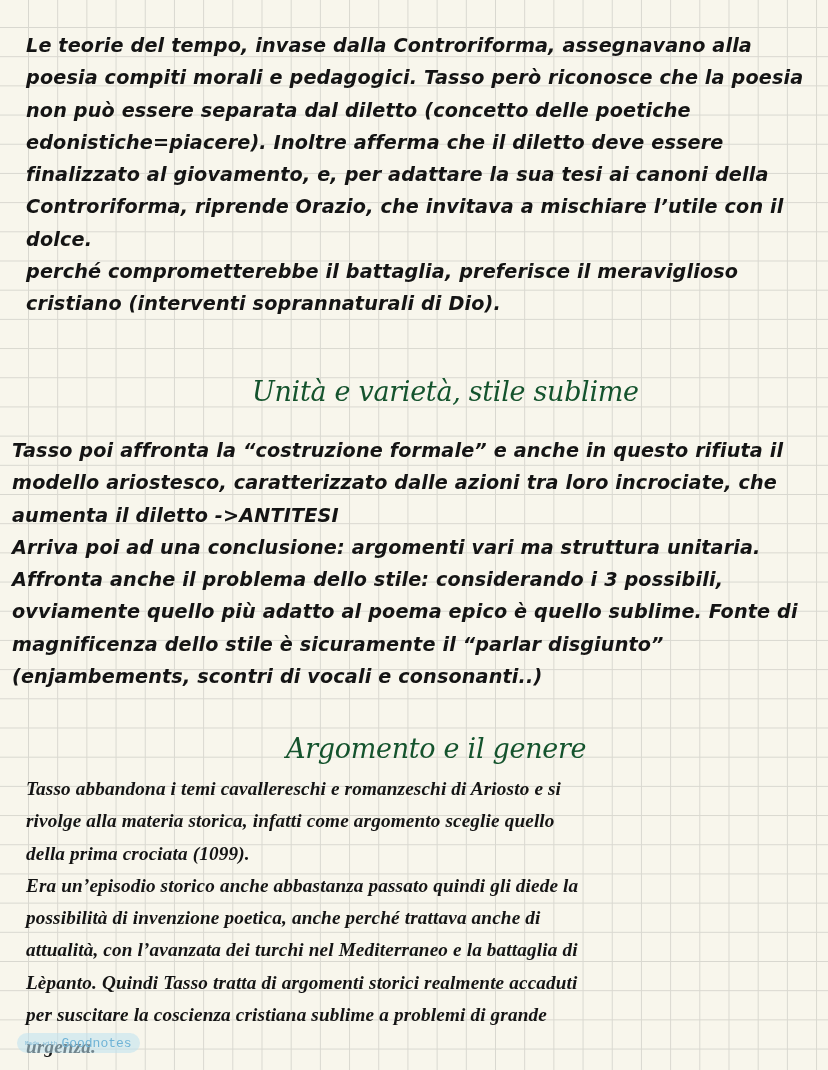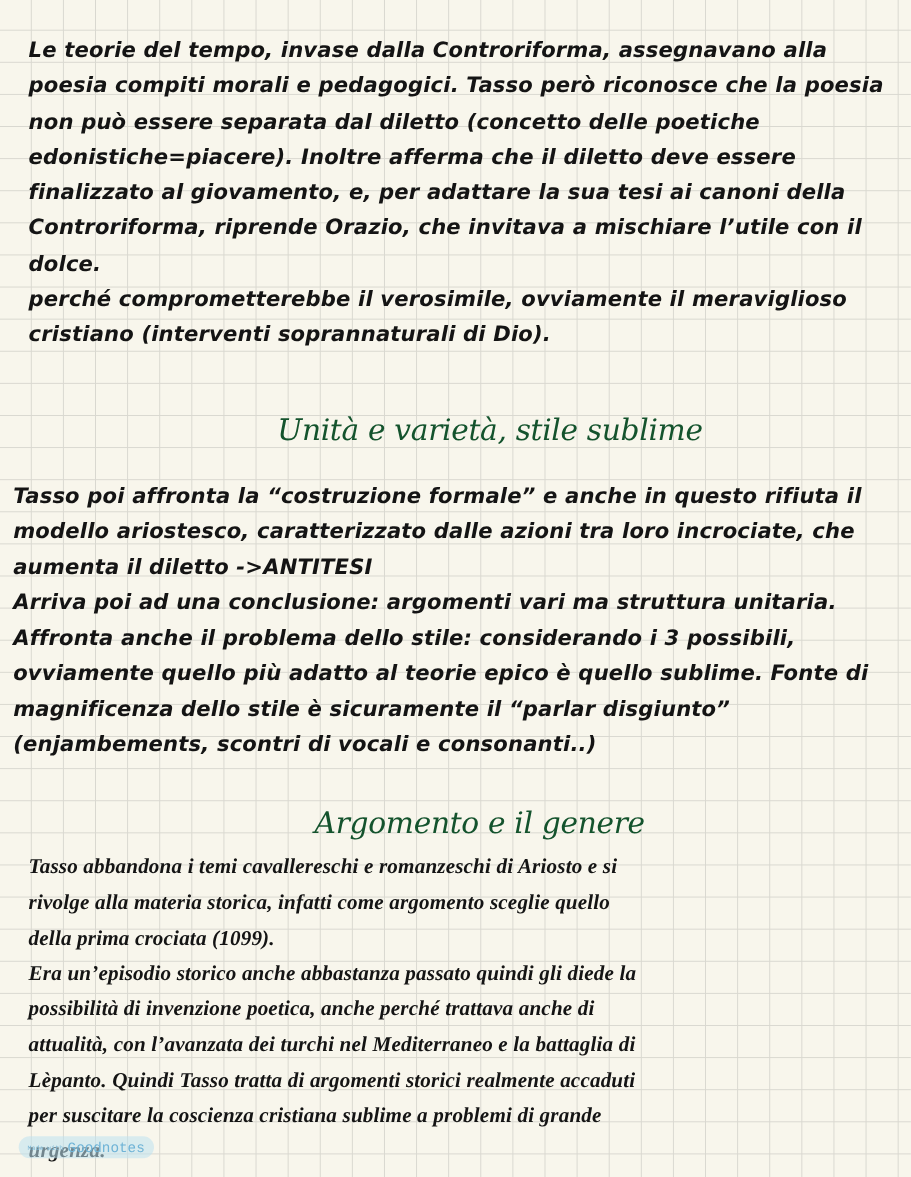--- a/index.html
+++ b/index.html
@@ -76,33 +76,33 @@
 <div class="page">
 
   <div class="para" style="left:26px; top:30px;">
     <span class="line">Le teorie del tempo, invase dalla Controriforma, assegnavano alla</span>
     <span class="line">poesia compiti morali e pedagogici. Tasso però riconosce che la poesia</span>
     <span class="line">non può essere separata dal diletto (concetto delle poetiche</span>
     <span class="line">edonistiche=piacere). Inoltre afferma che il diletto deve essere</span>
     <span class="line">finalizzato al giovamento, e, per adattare la sua tesi ai canoni della</span>
     <span class="line">Controriforma, riprende Orazio, che invitava a mischiare l’utile con il</span>
     <span class="line">dolce.</span>
-    <span class="line">perché comprometterebbe il verosimile, ovviamente il meraviglioso</span>
+    <span class="line">perché comprometterebbe il battaglia, preferisce il meraviglioso</span>
     <span class="line">cristiano (interventi soprannaturali di Dio).</span>
   </div>
 
   <h2 class="heading" style="left:252px; top:376px;">Unità e varietà, stile sublime</h2>
 
   <div class="para" style="left:12px; top:435px;">
     <span class="line">Tasso poi affronta la “costruzione formale” e anche in questo rifiuta il</span>
     <span class="line">modello ariostesco, caratterizzato dalle azioni tra loro incrociate, che</span>
     <span class="line">aumenta il diletto -&gt;ANTITESI</span>
     <span class="line">Arriva poi ad una conclusione: argomenti vari ma struttura unitaria.</span>
     <span class="line">Affronta anche il problema dello stile: considerando i 3 possibili,</span>
-    <span class="line">ovviamente quello più adatto al teorie epico è quello sublime. Fonte di</span>
+    <span class="line">ovviamente quello più adatto al poema epico è quello sublime. Fonte di</span>
     <span class="line">magnificenza dello stile è sicuramente il “parlar disgiunto”</span>
     <span class="line">(enjambements, scontri di vocali e consonanti..)</span>
   </div>
 
   <h2 class="heading" style="left:286px; top:733px;font-style:italic;">Argomento e il genere</h2>
 
   <div class="para" style="left:26px; top:773px;font-family:Liberation Serif, serif;">
     <span class="line">Tasso abbandona i temi cavallereschi e romanzeschi di Ariosto e si</span>
     <span class="line">rivolge alla materia storica, infatti come argomento sceglie quello</span>
     <span class="line">della prima crociata (1099).</span>

